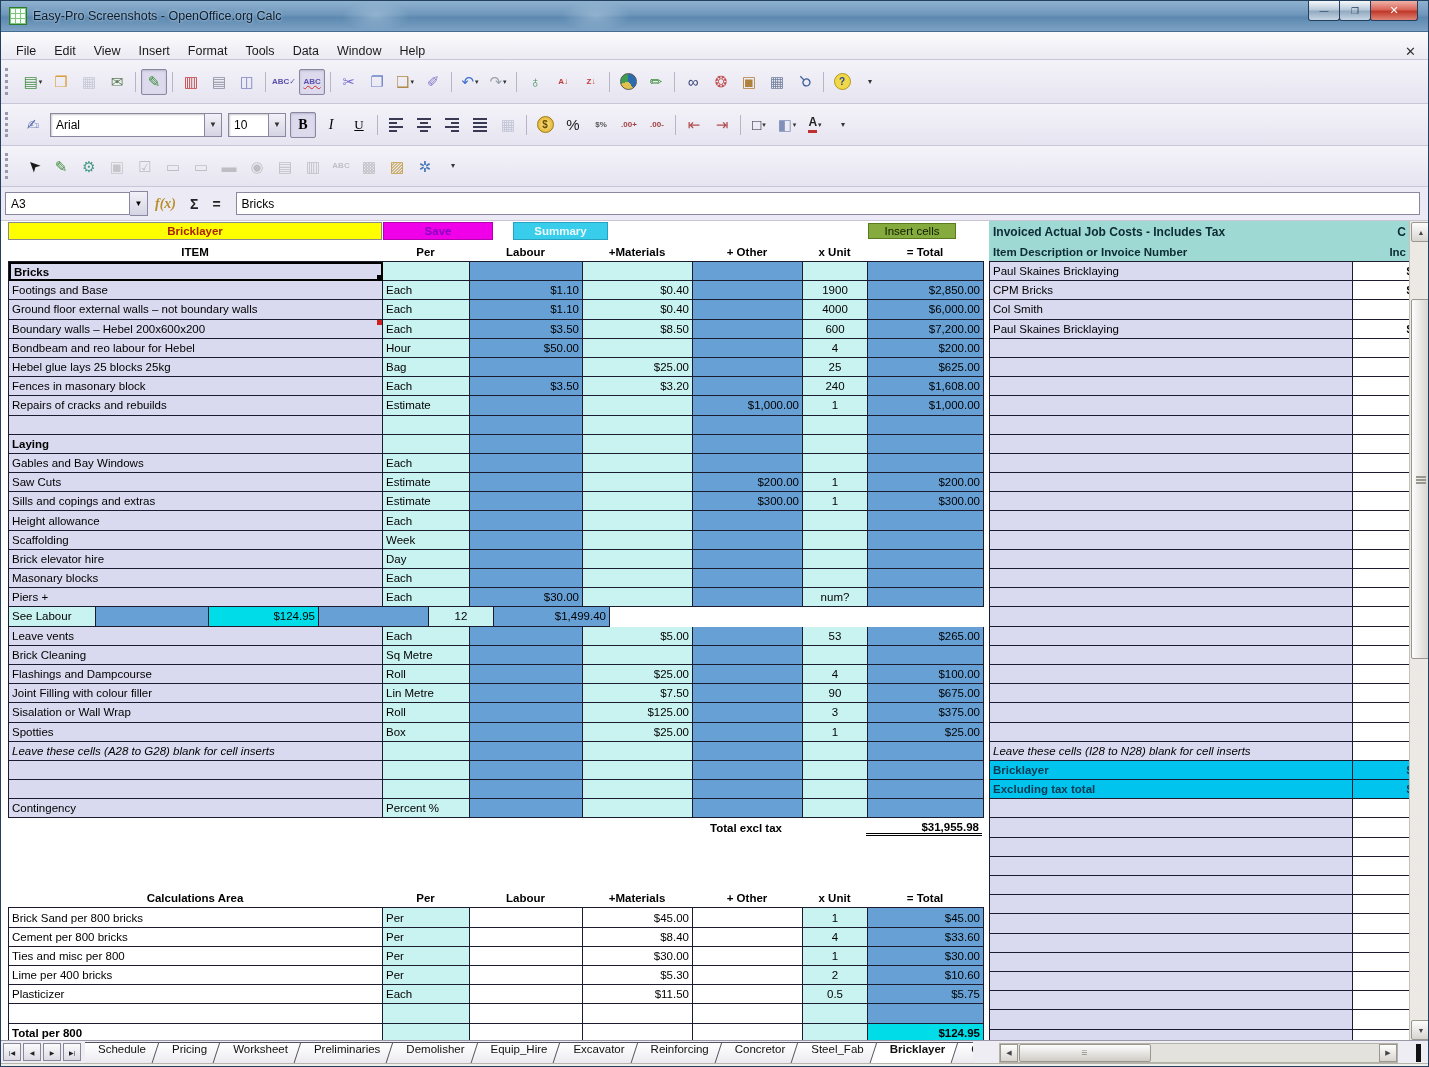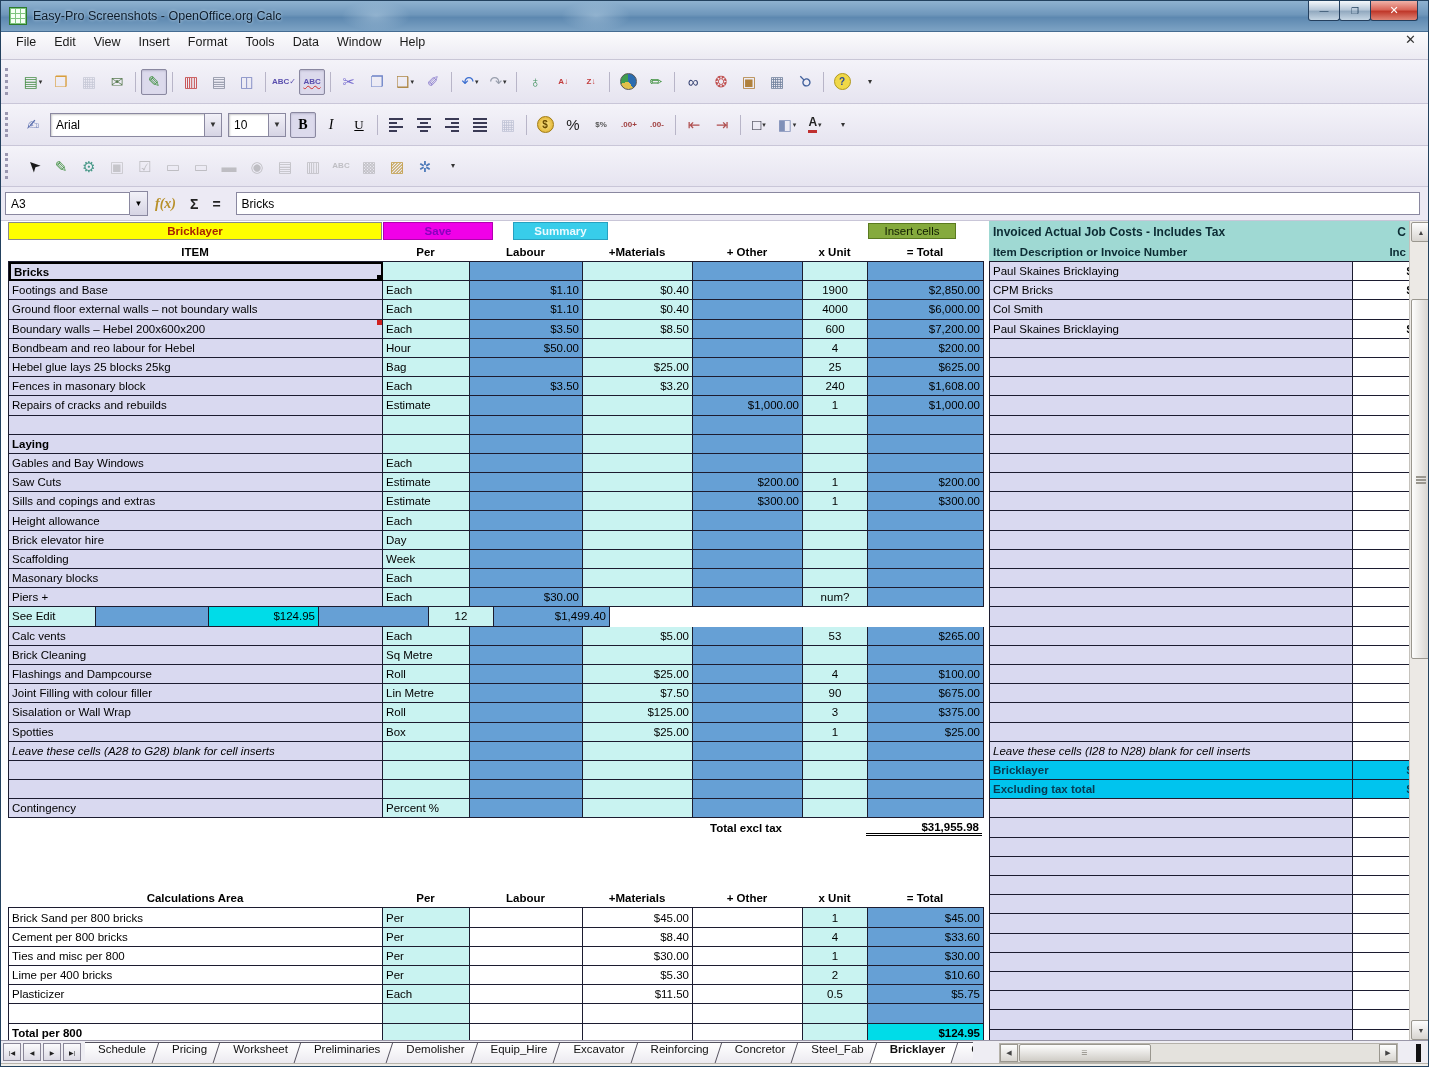--- a/index.html
+++ b/index.html
@@ -13,21 +13,21 @@
   .appicon{width:16px;height:16px;background:#f5fff5;border:1px solid #2c7a2c;margin-right:6px;
     background-image:linear-gradient(#7fc47f 1px,transparent 1px),linear-gradient(90deg,#7fc47f 1px,transparent 1px);
     background-size:5px 5px;}
   .title-text{font-size:12.5px;color:#0d1c2b;text-shadow:0 0 3px #cfe2f0;}
   .capbtns{position:absolute;top:0;right:10px;display:flex;}
   .cap{width:30px;height:19px;border:1px solid #243f5e;border-top:none;margin-left:-1px;
     background:linear-gradient(#f4f8fb,#b9c9d9 45%,#93aac0 55%,#c6d6e4);display:flex;align-items:center;justify-content:center;
     font-size:9px;color:#23415e;border-radius:0 0 3px 3px;}
   .cap.close{width:46px;background:linear-gradient(#f0b2a8,#d9675a 45%,#c0392b 55%,#e08576);color:#fff;font-size:11px;font-weight:bold;}
   
-  .menubar{height:27px;background:linear-gradient(#fbfbfd,#eceaf2);display:flex;align-items:flex-start;
+  .menubar{height:27px;background:linear-gradient(#fbfbfd,#eceaf2);display:flex;align-items:flex-end;
     border-bottom:1px solid #c9c6d6;padding-left:6px;position:relative;}
   .menu-item{padding:3px 9px;font-size:12.5px;color:#1a1a1a;}
   .menu-close{position:absolute;right:12px;font-size:13px;color:#333;font-weight:bold;}
   
   .toolbar{display:flex;align-items:center;background:linear-gradient(#f4f3f9,#e6e4f0);
     border-bottom:1px solid #c9c6d8;padding:2px 2px;}
   .tb1{height:39px;} .tb2{height:37px;} .tb3{height:36px;}
   .grip{width:7px;height:70%;border-left:3px dotted #9a97b0;margin:0 4px 0 2px;}
   .tbtn{min-width:24px;height:24px;margin:0 1px;display:flex;align-items:center;justify-content:center;
     border:1px solid transparent;border-radius:2px;position:relative;}
@@ -560,31 +560,31 @@
           <div class="grow">
             <div class="cell ci bg-lav">Height allowance</div>
             <div class="cell cp bg-cy">Each</div>
             <div class="cell cl bg-bl tr"></div>
             <div class="cell cm bg-cy tr"></div>
             <div class="cell co bg-bl tr"></div>
             <div class="cell cu bg-cy tc"></div>
             <div class="cell ct bg-bl tr"></div>
           </div>
           <div class="grow">
+            <div class="cell ci bg-lav">Scaffolding</div>
+            <div class="cell cp bg-cy">Week</div>
+            <div class="cell cl bg-bl tr"></div>
+            <div class="cell cm bg-cy tr"></div>
+            <div class="cell co bg-bl tr"></div>
+            <div class="cell cu bg-cy tc"></div>
+            <div class="cell ct bg-bl tr"></div>
+          </div>
+          <div class="grow">
             <div class="cell ci bg-lav">Brick elevator hire</div>
             <div class="cell cp bg-cy">Day</div>
-            <div class="cell cl bg-bl tr"></div>
-            <div class="cell cm bg-cy tr"></div>
-            <div class="cell co bg-bl tr"></div>
-            <div class="cell cu bg-cy tc"></div>
-            <div class="cell ct bg-bl tr"></div>
-          </div>
-          <div class="grow">
-            <div class="cell ci bg-lav">Scaffolding</div>
-            <div class="cell cp bg-cy">Week</div>
             <div class="cell cl bg-bl tr"></div>
             <div class="cell cm bg-cy tr"></div>
             <div class="cell co bg-bl tr"></div>
             <div class="cell cu bg-cy tc"></div>
             <div class="cell ct bg-bl tr"></div>
           </div>
           <div class="grow">
             <div class="cell ci bg-lav">Masonary blocks</div>
             <div class="cell cp bg-cy">Each</div>
             <div class="cell cl bg-bl tr"></div>
@@ -596,29 +596,29 @@
           <div class="grow">
             <div class="cell ci bg-lav">Piers +</div>
             <div class="cell cp bg-cy">Each</div>
             <div class="cell cl bg-bl tr">$30.00</div>
             <div class="cell cm bg-cy tr"></div>
             <div class="cell co bg-bl tr"></div>
             <div class="cell cu bg-cy tc">num?</div>
             <div class="cell ct bg-bl tr"></div>
           </div>
           <div class="grow">
-            <div class="cell cp bg-cy">See Edit</div>
+            <div class="cell cp bg-cy">See Labour</div>
             <div class="cell cl bg-bl tr"></div>
             <div class="cell cm bg-cy tr hl">$124.95</div>
             <div class="cell co bg-bl tr"></div>
             <div class="cell cu bg-cy tc">12</div>
             <div class="cell ct bg-bl tr">$1,499.40</div>
           </div>
           <div class="grow">
-            <div class="cell ci bg-lav">Calc vents</div>
+            <div class="cell ci bg-lav">Leave vents</div>
             <div class="cell cp bg-cy">Each</div>
             <div class="cell cl bg-bl tr"></div>
             <div class="cell cm bg-cy tr">$5.00</div>
             <div class="cell co bg-bl tr"></div>
             <div class="cell cu bg-cy tc">53</div>
             <div class="cell ct bg-bl tr">$265.00</div>
           </div>
           <div class="grow">
             <div class="cell ci bg-lav">Brick Cleaning</div>
             <div class="cell cp bg-cy">Sq Metre</div>

